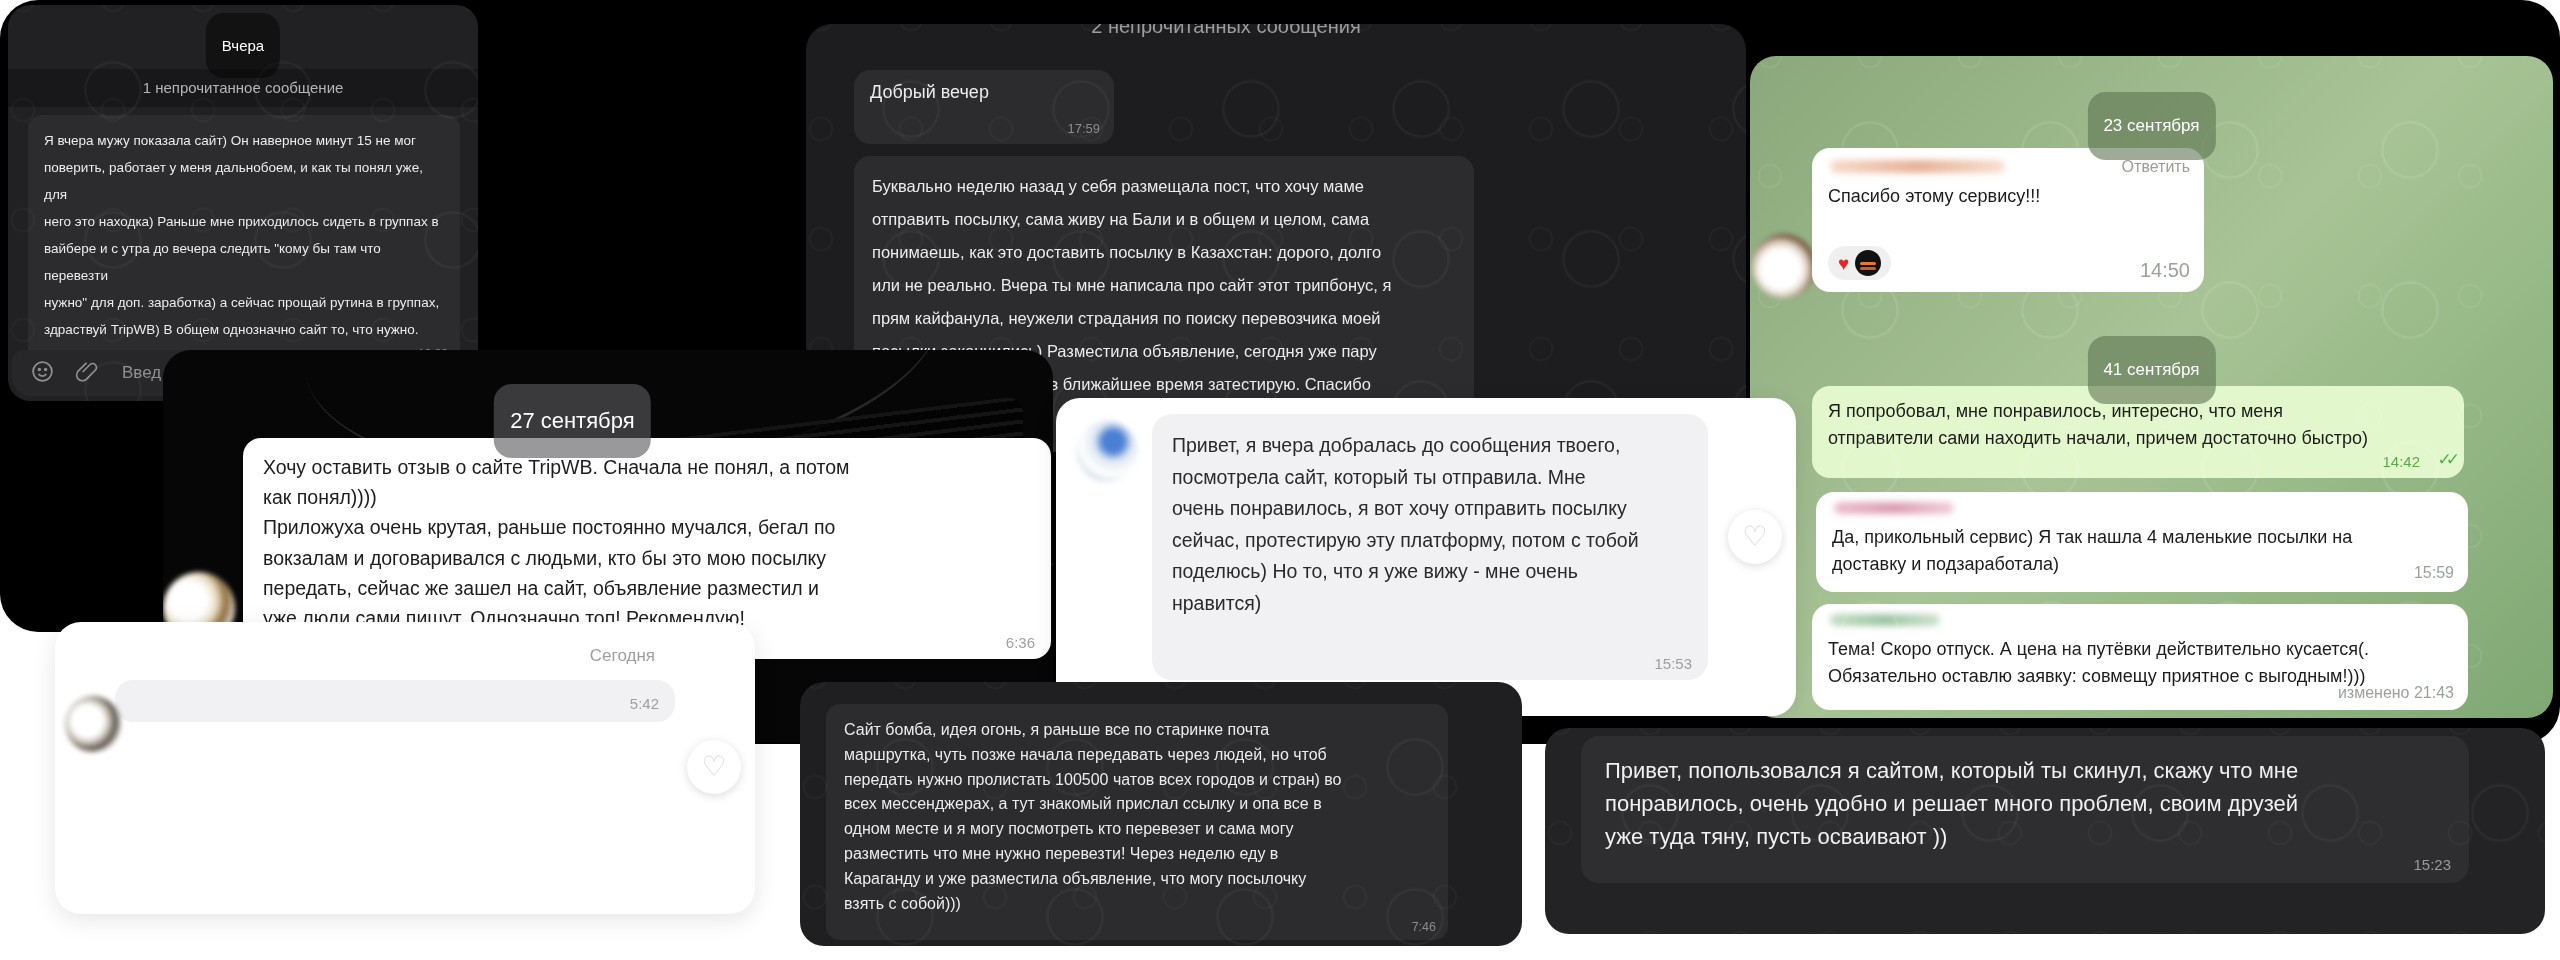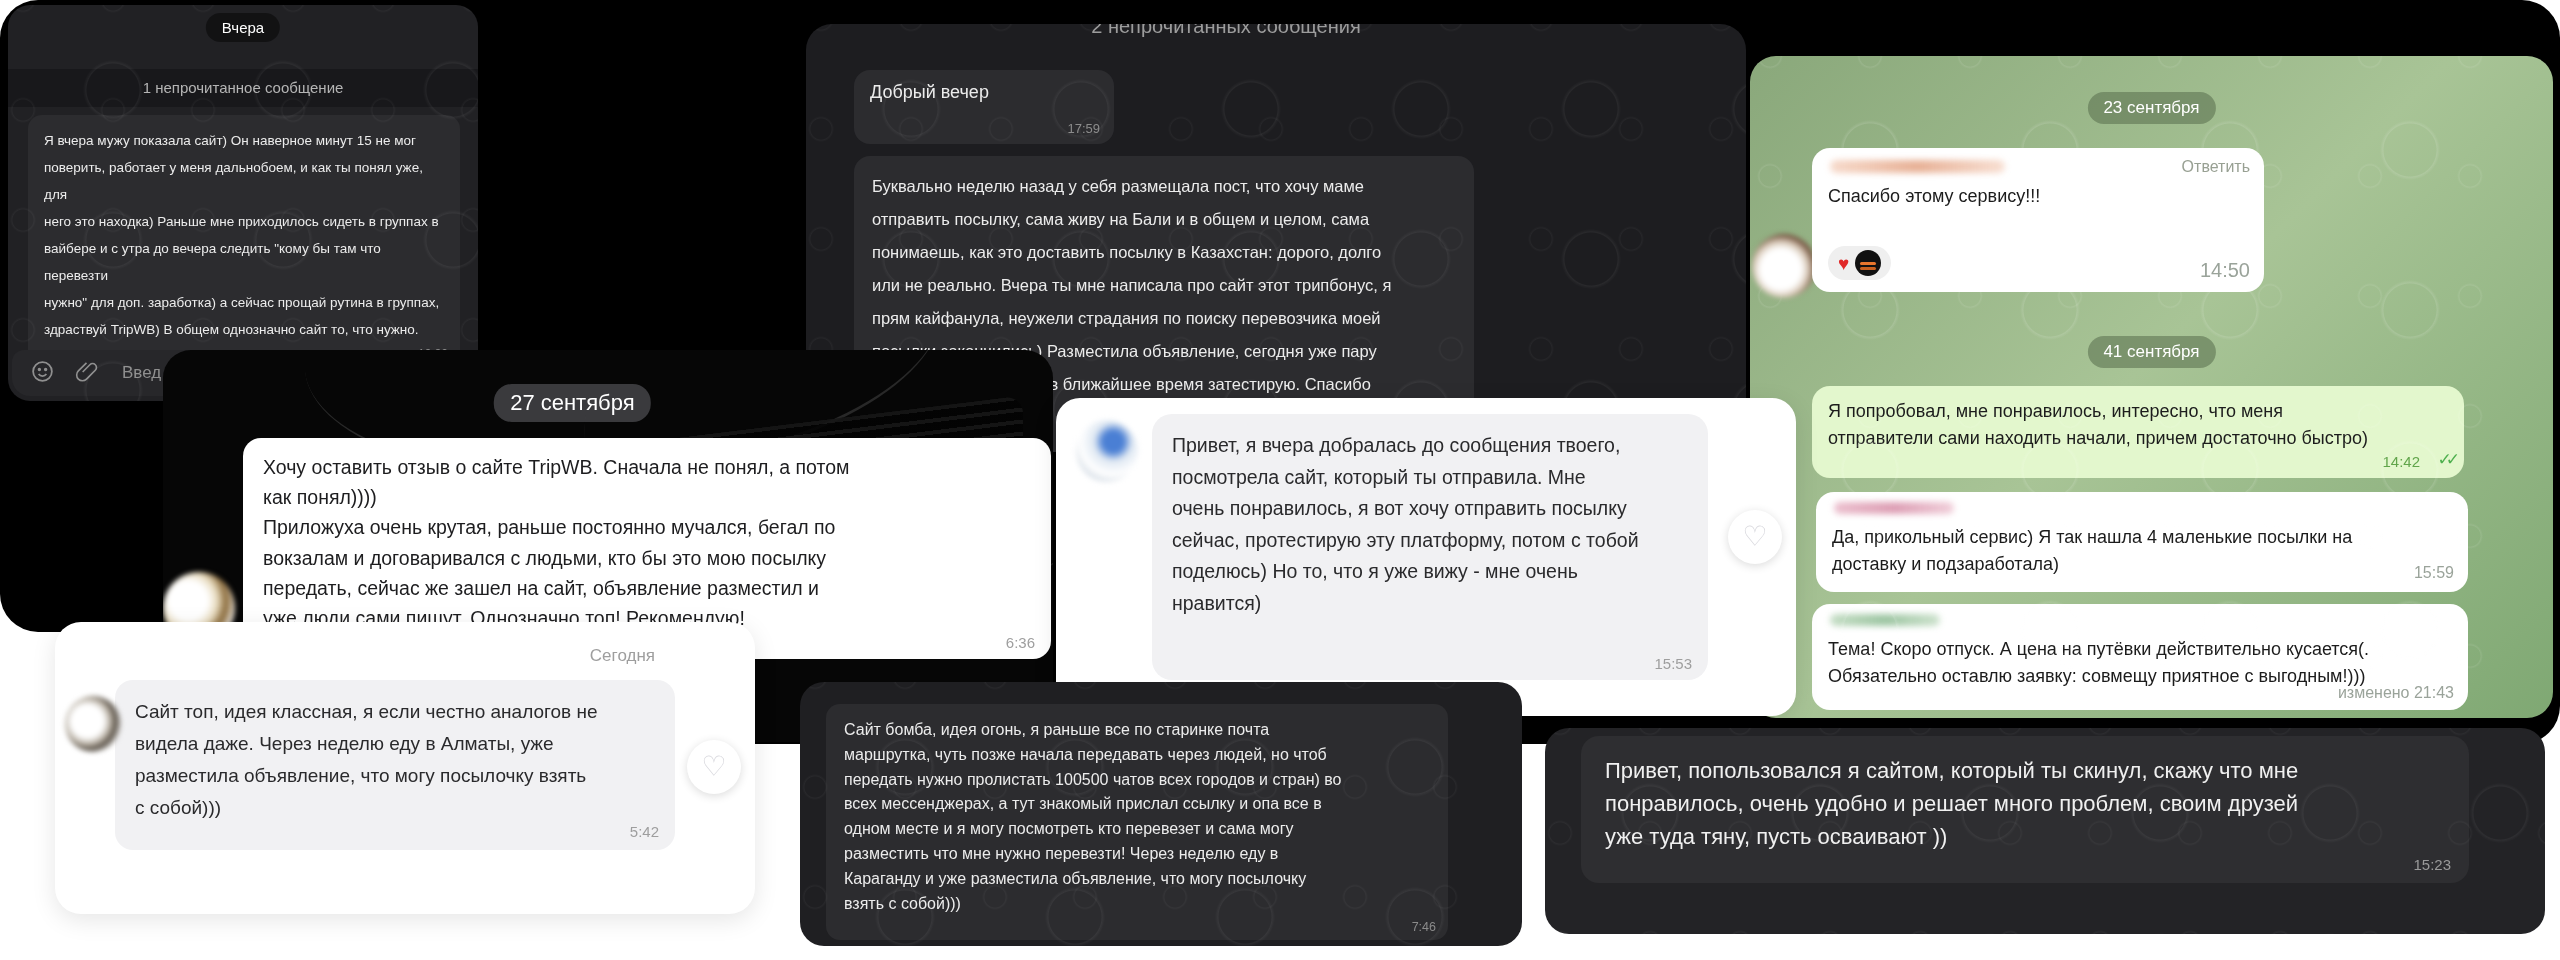--- a/index.html
+++ b/index.html
@@ -10,21 +10,21 @@
   .dark-card{background:#1e1e21;border-radius:26px;overflow:hidden;}
   .pattern::after{content:"";position:absolute;inset:0;pointer-events:none;
      background-image:radial-gradient(circle,transparent 26px,rgba(255,255,255,.05) 27px,transparent 30px),
                       radial-gradient(circle,transparent 10px,rgba(255,255,255,.04) 11px,transparent 13px);
      background-size:170px 150px,90px 110px;background-position:20px 10px,60px 50px;}
   .gpattern::after{content:"";position:absolute;inset:0;pointer-events:none;
      background-image:radial-gradient(circle,transparent 26px,rgba(255,255,255,.12) 27px,transparent 30px),
                       radial-gradient(circle,transparent 10px,rgba(255,255,255,.09) 11px,transparent 13px);
      background-size:180px 160px,100px 120px;background-position:30px 14px,70px 60px;}
   .pill{position:absolute;left:50%;transform:translateX(-50%);color:#fff;white-space:nowrap;
-        border-radius:18px;padding:6px 16px;z-index:4;}
+        border-radius:18px;padding:24px 16px;z-index:4;}
   .dark-pill{background:rgba(0,0,0,.45);}
   .gray-pill{background:rgba(90,90,95,.62);}
   .green-pill{background:rgba(93,115,82,.60);}
   .bubble{position:absolute;box-sizing:border-box;border-radius:16px;}
   .d-bubble{background:#2c2c2f;color:#ececec;}
   .w-bubble{background:#ffffff;color:#1d1d1f;border-radius:18px;}
   .g-bubble{background:#f1f1f3;color:#2a2a2c;border-radius:18px;}
   .msgtext{white-space:pre-line;}
   .time{position:absolute;color:#8b8b8b;}
   .avatar{position:absolute;border-radius:50%;filter:blur(2.5px);}
@@ -119,38 +119,34 @@
       <span class="time" style="right:16px;bottom:8px;font-size:15px;color:#9e9e9e;">6:36</span>
     </div>
     <div class="avatar" style="left:0px;top:222px;width:72px;height:72px;
                 background:radial-gradient(circle at 35% 40%,#ffffff 0 30%,#e8dcc0 45%,#8a6a3a 60%,#ffffff 78%);"></div>
   </div>
 
   <div class="card" style="left:55px;top:622px;width:700px;height:292px;z-index:4;background:#fff;border-radius:26px;
               box-shadow:0 6px 24px rgba(0,0,0,.10);">
     <div style="position:absolute;top:24px;right:100px;color:#9e9e9e;font-size:17px;">Сегодня</div>
     <div class="bubble g-bubble" style="left:60px;top:58px;width:560px;padding:16px 20px 26px;">
-      <div class="msgtext" style="font-size:19px;line-height:1.68;">Сайт топ, идея классная, я если честно аналогов не
-видела даже. Через неделю еду в Алматы, уже
-разместила объявление, что могу посылочку взять
-с собой)))</div>
       <span class="time" style="right:16px;bottom:10px;font-size:15px;color:#9e9e9e;">5:42</span>
     </div>
     <div class="avatar" style="left:10px;top:74px;width:56px;height:56px;
                 background:radial-gradient(circle at 40% 45%,#ffffff 0 35%,#bcb4a8 50%,#5a5248 62%,#ffffff 80%);"></div>
     <div class="heart-btn" style="left:632px;top:118px;">
       <span>♡</span>
     </div>
   </div>
 
   <div class="card gpattern" style="left:1750px;top:56px;width:803px;height:662px;z-index:2;border-radius:26px;overflow:hidden;
               background:linear-gradient(135deg,#8aa87b 0%,#a8c496 48%,#7fa873 100%);">
     <div class="pill green-pill" style="top:36px;font-size:17px;text-align:center;">23 сентября</div>
 
-    <div class="bubble w-bubble" style="left:62px;top:92px;width:452px;height:144px;padding:12px 16px;z-index:3;text-align:right;">
+    <div class="bubble w-bubble" style="left:62px;top:92px;width:392px;height:144px;padding:12px 16px;z-index:3;text-align:right;">
       <div class="smudge" style="left:18px;top:12px;width:175px;height:13px;
                   background:linear-gradient(90deg,rgba(232,149,106,.35),rgba(212,112,63,.55),rgba(232,149,106,.30));"></div>
       <span style="position:absolute;right:14px;top:10px;color:#98a093;font-size:16px;">Ответить</span>
       <div style="position:absolute;left:16px;top:38px;font-size:18px;color:#1c1c1c;">Спасибо этому сервису!!!</div>
       <div class="rpill" style="left:16px;bottom:12px;">
         <span class="rheart">♥</span>
         <span class="sticker"></span>
       </div>
       <span class="time" style="right:14px;bottom:10px;font-size:20px;color:#9aa39a;">14:50</span>
     </div>

